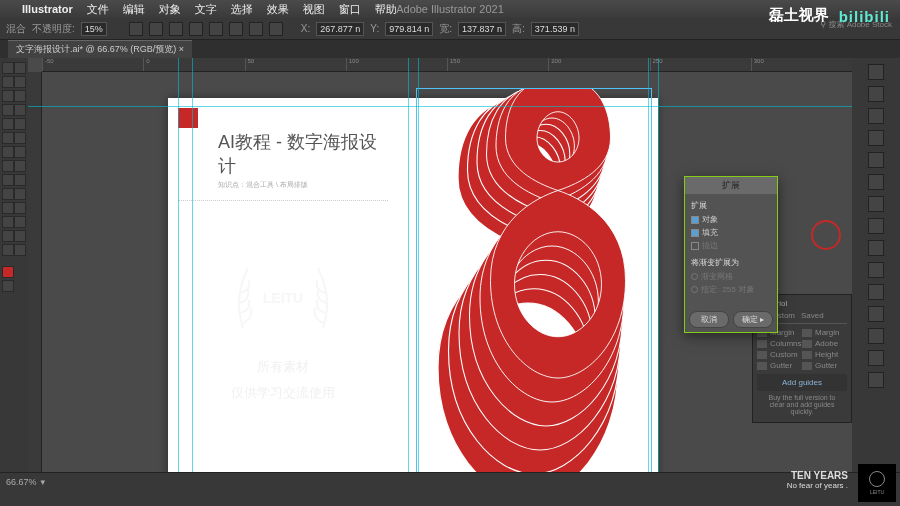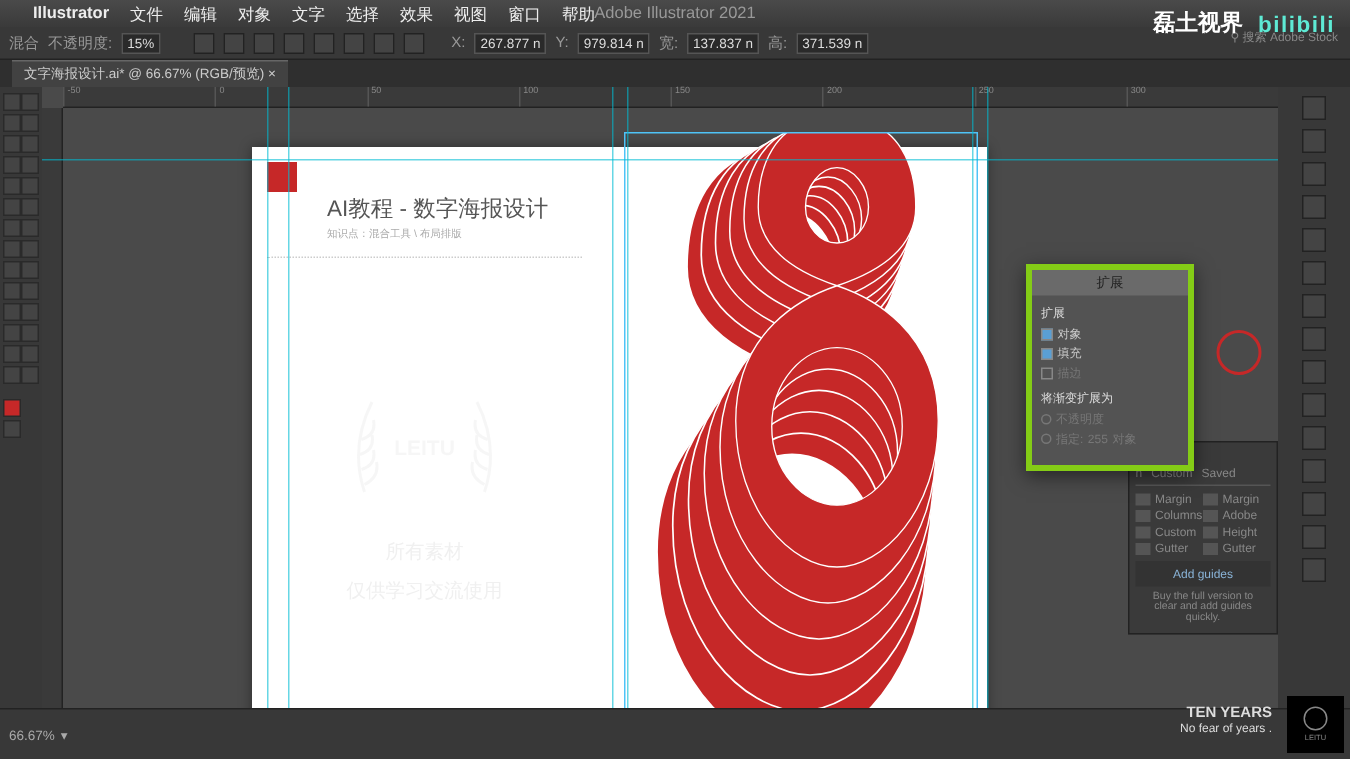--- a/index.html
+++ b/index.html
@@ -15,55 +15,55 @@
 .tab{background:#424242;padding:2px 8px;font-size:9px;color:#ccc;border-top:1px solid #666;}
 .workspace{position:absolute;top:58px;left:28px;right:48px;bottom:18px;background:#4a4a4a;}
 .toolbox{position:absolute;top:58px;left:0;width:28px;bottom:18px;background:#383838;display:flex;flex-direction:column;padding:4px 2px;gap:2px;}
 .tool-row{display:flex;gap:0;}
 .tool{width:12px;height:12px;background:#444;border:1px solid #2a2a2a;}
 .right-strip{position:absolute;top:58px;right:0;width:48px;bottom:18px;background:#383838;display:flex;flex-direction:column;align-items:center;padding:6px 2px;gap:6px;}
 .rs-ico{width:16px;height:16px;background:#444;border:1px solid #222;}
 .artboard{position:absolute;top:40px;left:140px;width:490px;height:390px;background:#fff;box-shadow:0 0 8px rgba(0,0,0,.4);}
 .art-left{position:absolute;left:10px;top:10px;width:210px;}
 .red-sq{width:20px;height:20px;background:#c62828;display:inline-block;vertical-align:top;}
-.art-title{font-size:15px;color:#555;margin-left:40px;margin-top:2px;}
+.art-title{font-size:18px;color:#555;margin-left:40px;margin-top:2px;}
 .art-sub{font-size:7px;color:#aaa;margin-left:40px;margin-top:2px;}
 .art-divider{border-top:1px dotted #ccc;margin-top:10px;}
 .laurel{position:absolute;left:40px;top:150px;width:150px;text-align:center;color:#f0f0f0;}
 .laurel svg{opacity:.5;}
 .cn-wm{font-size:13px;color:#f0f0f0;margin-top:8px;}
 .shape8{position:absolute;left:240px;top:-10px;width:240px;height:420px;}
 .guide{position:absolute;background:#00bcd4;opacity:.6;}
 .gv{width:1px;height:100%;top:0;}
 .gh{height:1px;width:100%;left:0;}
 .ruler-h{position:absolute;top:0;left:14px;right:0;height:14px;background:#3a3a3a;border-bottom:1px solid #222;font-size:6px;color:#888;display:flex;}
 .ruler-v{position:absolute;top:14px;left:0;width:14px;bottom:0;background:#3a3a3a;border-right:1px solid #222;}
 .ruler-h span{flex:1;border-left:1px solid #555;padding-left:2px;}
-.dialog{position:absolute;top:176px;left:684px;width:112px;background:#535353;border:4px solid #84cc16;box-shadow:0 3px 12px rgba(0,0,0,.5);z-index:50;}
+.dialog{position:absolute;top:176px;left:684px;width:94px;background:#535353;border:1px solid #84cc16;box-shadow:0 3px 12px rgba(0,0,0,.5);z-index:50;}
 .dlg-title{background:#6a6a6a;text-align:center;padding:2px;font-size:9px;color:#222;}
 .dlg-body{padding:6px;font-size:8px;color:#ccc;}
 .dlg-sec{margin-bottom:6px;}
 .dlg-sec-title{color:#ddd;margin-bottom:3px;}
 .chk{display:flex;align-items:center;gap:3px;margin:2px 0;}
 .chk .box{width:8px;height:8px;border:1px solid #888;display:inline-block;}
 .chk.on .box{background:#5a9fd4;}
 .disabled{color:#777;}
 .rad{display:flex;align-items:center;gap:3px;margin:2px 0;}
 .rad .c{width:7px;height:7px;border:1px solid #777;border-radius:50%;}
 .dlg-btns{display:flex;gap:4px;padding:4px;justify-content:center;}
 .dlg-btn{flex:1;background:#6a6a6a;border:1px solid #444;border-radius:8px;text-align:center;padding:2px 0;font-size:8px;color:#ddd;}
 .panel{position:absolute;right:48px;top:294px;width:100px;background:#3a3a3a;border:1px solid #222;padding:4px;font-size:8px;z-index:10;}
 .panel-tabs{display:flex;gap:6px;border-bottom:1px solid #555;padding-bottom:3px;margin-bottom:4px;font-size:8px;}
 .panel-tabs span{color:#888;}
 .panel-row{display:flex;margin:2px 0;}
 .panel-cell{flex:1;display:flex;align-items:center;gap:3px;color:#888;}
 .panel-cell .mi{width:10px;height:8px;background:#555;}
 .add-guides{text-align:center;padding:4px;color:#8ab4d8;background:#333;margin-top:4px;font-size:8px;}
 .buy-text{font-size:7px;text-align:center;color:#888;padding:3px;}
-.status{position:absolute;bottom:0;left:0;right:0;height:34px;background:#383838;border-top:1px solid #222;display:flex;align-items:center;padding:16px 6px;font-size:9px;color:#aaa;}
+.status{position:absolute;bottom:0;left:0;right:0;height:34px;background:#383838;border-top:1px solid #222;display:flex;padding:4px 6px;font-size:9px;color:#aaa;}
 .watermark{position:absolute;top:6px;right:10px;display:flex;align-items:flex-end;gap:10px;z-index:100;}
 .wm-text{font-size:15px;color:#fff;font-weight:bold;}
 .bili{font-size:15px;color:#5eead4;font-weight:bold;letter-spacing:1px;}
 .bottom-logo{position:absolute;bottom:16px;right:52px;text-align:right;color:#ddd;font-size:8px;z-index:20;margin-left:40px;}
 .bottom-logo .ty{font-weight:bold;font-size:10px;}
 .leitu-logo{position:absolute;bottom:4px;right:4px;width:38px;height:38px;background:#000;display:flex;flex-direction:column;align-items:center;justify-content:center;z-index:100;}
 .leitu-logo .sw{width:16px;height:16px;border:1px solid #888;border-radius:50%;}
 .leitu-logo .tx{font-size:5px;color:#888;margin-top:2px;}
 .color-panel{position:absolute;right:50px;top:220px;width:48px;height:48px;z-index:5;}
 .red-ring{width:30px;height:30px;border:2px solid #c62828;border-radius:50%;margin:auto;}
@@ -278,29 +278,33 @@
         </div>
       <div class="chk disabled">
           <span class="box"></span>
           <span>描边</span>
         </div>
     </div>
     <div class="dlg-sec">
       <div class="dlg-sec-title">将渐变扩展为</div>
       <div class="rad disabled">
           <span class="c"></span>
-          <span>不透明度</span>
+          <span>渐变网格</span>
         </div>
       <div class="rad disabled">
           <span class="c"></span>
           <span>指定:</span> 
           <span>255</span> 
           <span>对象</span>
         </div>
     </div>
+  </div>
+  <div class="dlg-btns">
+    <div class="dlg-btn">取消</div>
+    <div class="dlg-btn"><span>确定</span> ▸</div>
   </div>
 </div>
 
 <div class="panel">
   <div style="color:#aaa;margin-bottom:3px">uide friol</div>
   <div class="panel-tabs">
     <span>n</span>
       <span>Custom</span>
       <span>Saved</span>
   </div>

